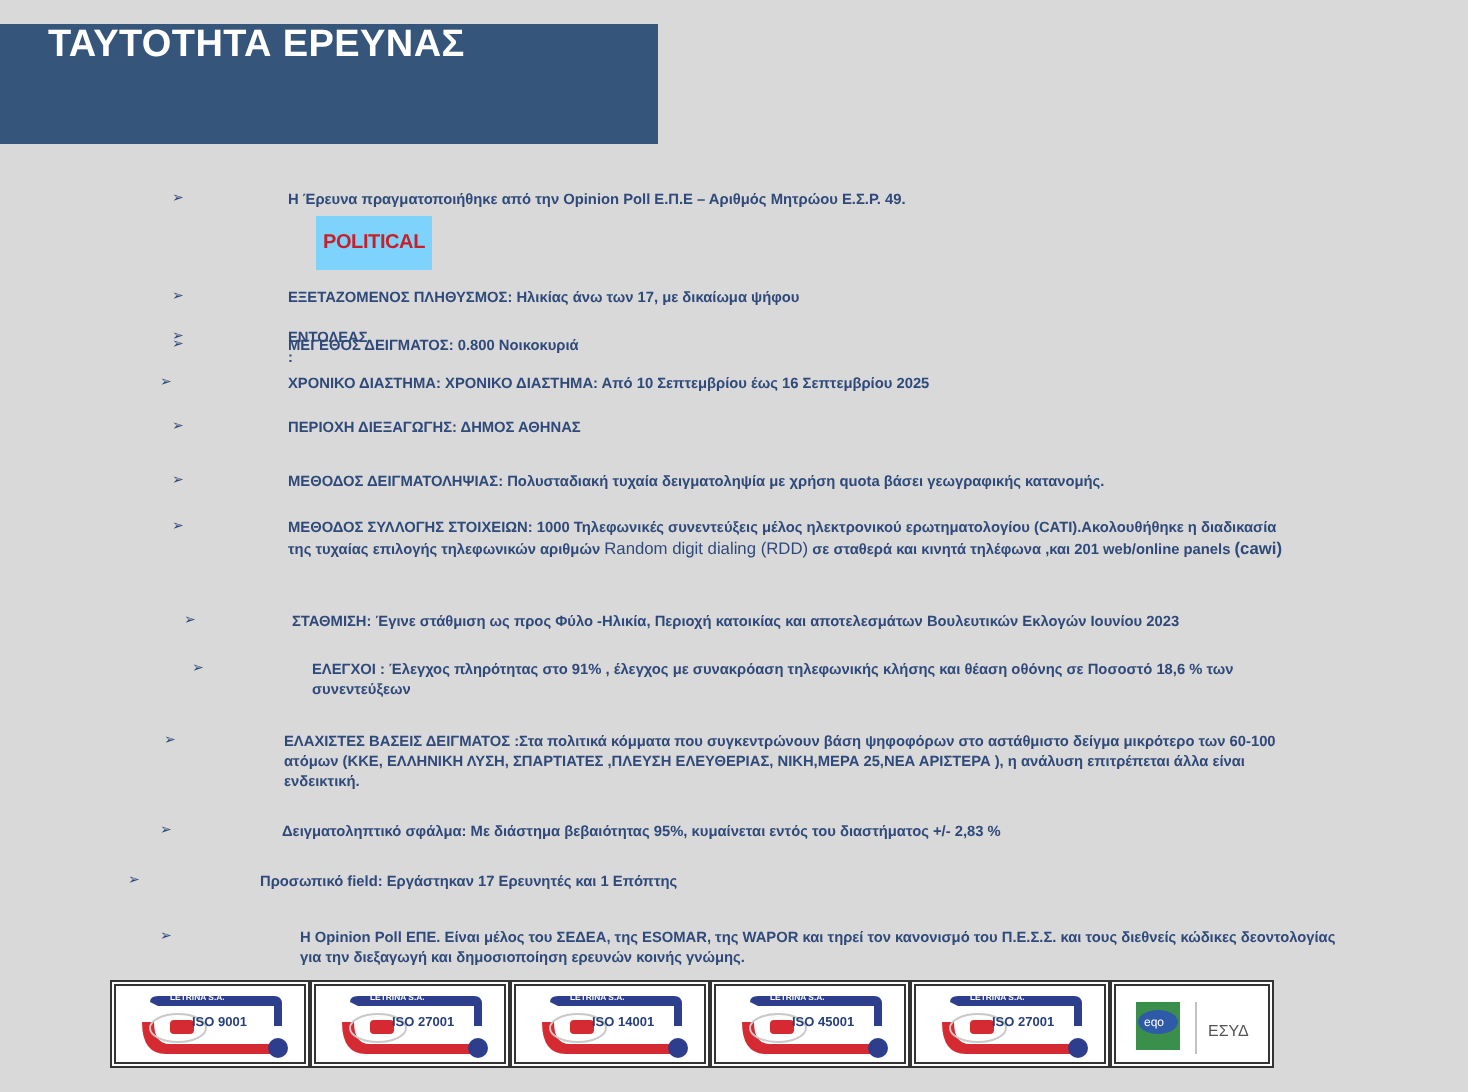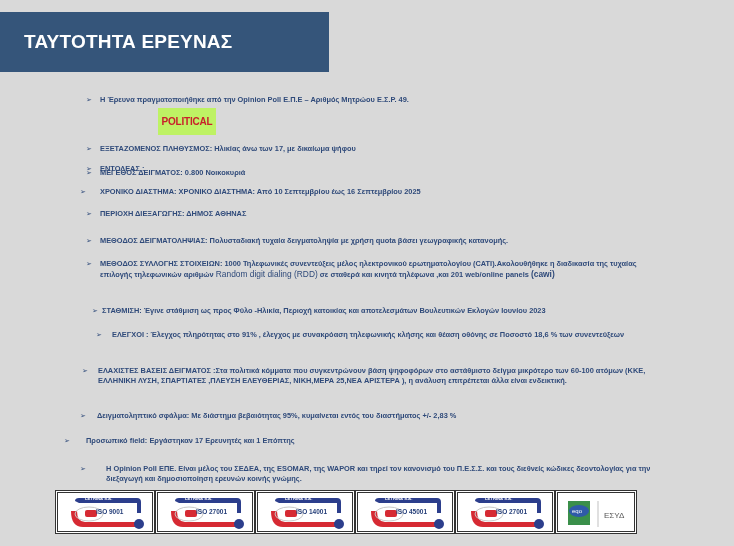--- a/index.html
+++ b/index.html
@@ -6,41 +6,42 @@
   body {
     width: 734px; height: 546px; overflow: hidden;
     background: #d9d9d9;
     font-family: "Liberation Sans", "DejaVu Sans", sans-serif;
     position: relative;
   }
   .title-bar {
     position: absolute; left: 0; top: 12px;
     width: 329px; height: 60px;
     background: #35557a;
-    display: flex; align-items: center;
+    display: flex; align-items: flex-start;
   }
   .title-bar .title {
     color: #ffffff; font-weight: bold; font-size: 19px;
     margin-left: 24px; letter-spacing: 0.2px;
   }
   .item {
     position: absolute;
     font-size: 7.4px; line-height: 10px;
     color: #2f4a7a; font-weight: bold;
     display: flex;
+    gap: 44px;
   }
   .item .bullet {
     flex: 0 0 auto; width: 14px; color: #2f4a7a; font-size: 7px;
     font-weight: normal;
   }
   .item .text { flex: 1 1 auto; }
   .item .text .big { font-family: "Liberation Sans", sans-serif; font-size: 8.4px; font-weight: normal; }
   .political-box {
     position: absolute; left: 158px; top: 108px;
-    width: 58px; height: 27px; background: #bef264;
+    width: 58px; height: 27px; background: #7dd3fc;
     display: flex; align-items: center; justify-content: center;
   }
   .political-box span {
     color: #c8202a; font-weight: bold; font-size: 10px;
     font-family: "Liberation Sans", sans-serif;
     letter-spacing: -0.2px;
   }
   .certs {
     position: absolute; left: 55px; top: 490px;
     display: flex; gap: 0;

